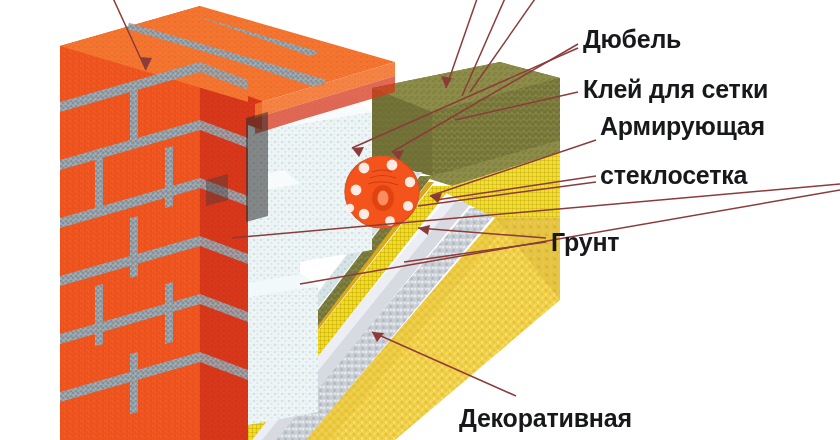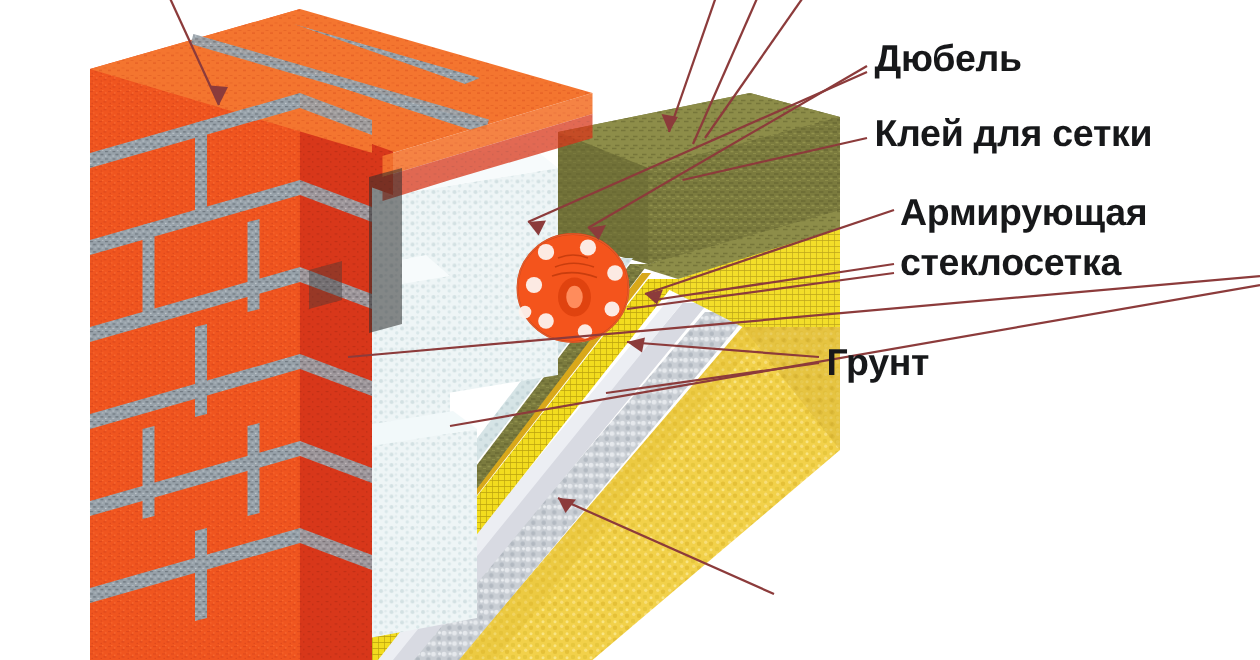--- a/index.html
+++ b/index.html
@@ -6,21 +6,21 @@
   body{width:840px;height:440px;overflow:hidden;
        font-family:"Liberation Sans",sans-serif;}
   #stage{position:relative;width:840px;height:440px;background:#fff;}
   svg#art{position:absolute;left:0;top:0;width:840px;height:440px;}
   .label{position:absolute;color:#17181a;font-weight:700;
          font-family:"Liberation Sans",sans-serif;
          font-size:25px;line-height:1.12;white-space:nowrap;
          letter-spacing:-0.2px;}
   .lbl-dyubel{left:583px;top:25px;}
   .lbl-kley{left:583px;top:75px;}
-  .lbl-armir{left:600px;top:128px;}
+  .lbl-armir{left:600px;top:112px;}
   .lbl-steklo{left:600px;top:161px;}
   .lbl-grunt{left:551px;top:228px;text-align:right;}
   .lbl-dekor{left:459px;top:404px;}
 </style>
 </head>
 <body>
 
 <div id="stage">
 
   <svg id="art" viewBox="0 0 840 440">
@@ -250,14 +250,15 @@
       <path d="M516,396 L372,332"></path>
       <polygon points="372,332 384,333 377,342" fill="#8c3b3b" stroke="none"></polygon>
     </g>
   </svg>
 
   <div class="label lbl-dyubel">Дюбель</div>
   <div class="label lbl-kley">Клей для сетки</div>
   <div class="label lbl-armir">Армирующая</div>
   <div class="label lbl-steklo">стеклосетка</div>
   <div class="label lbl-grunt">Грунт</div>
+  <div class="label lbl-dekor">Декоративная</div>
 
 </div>
 
 </body></html>

